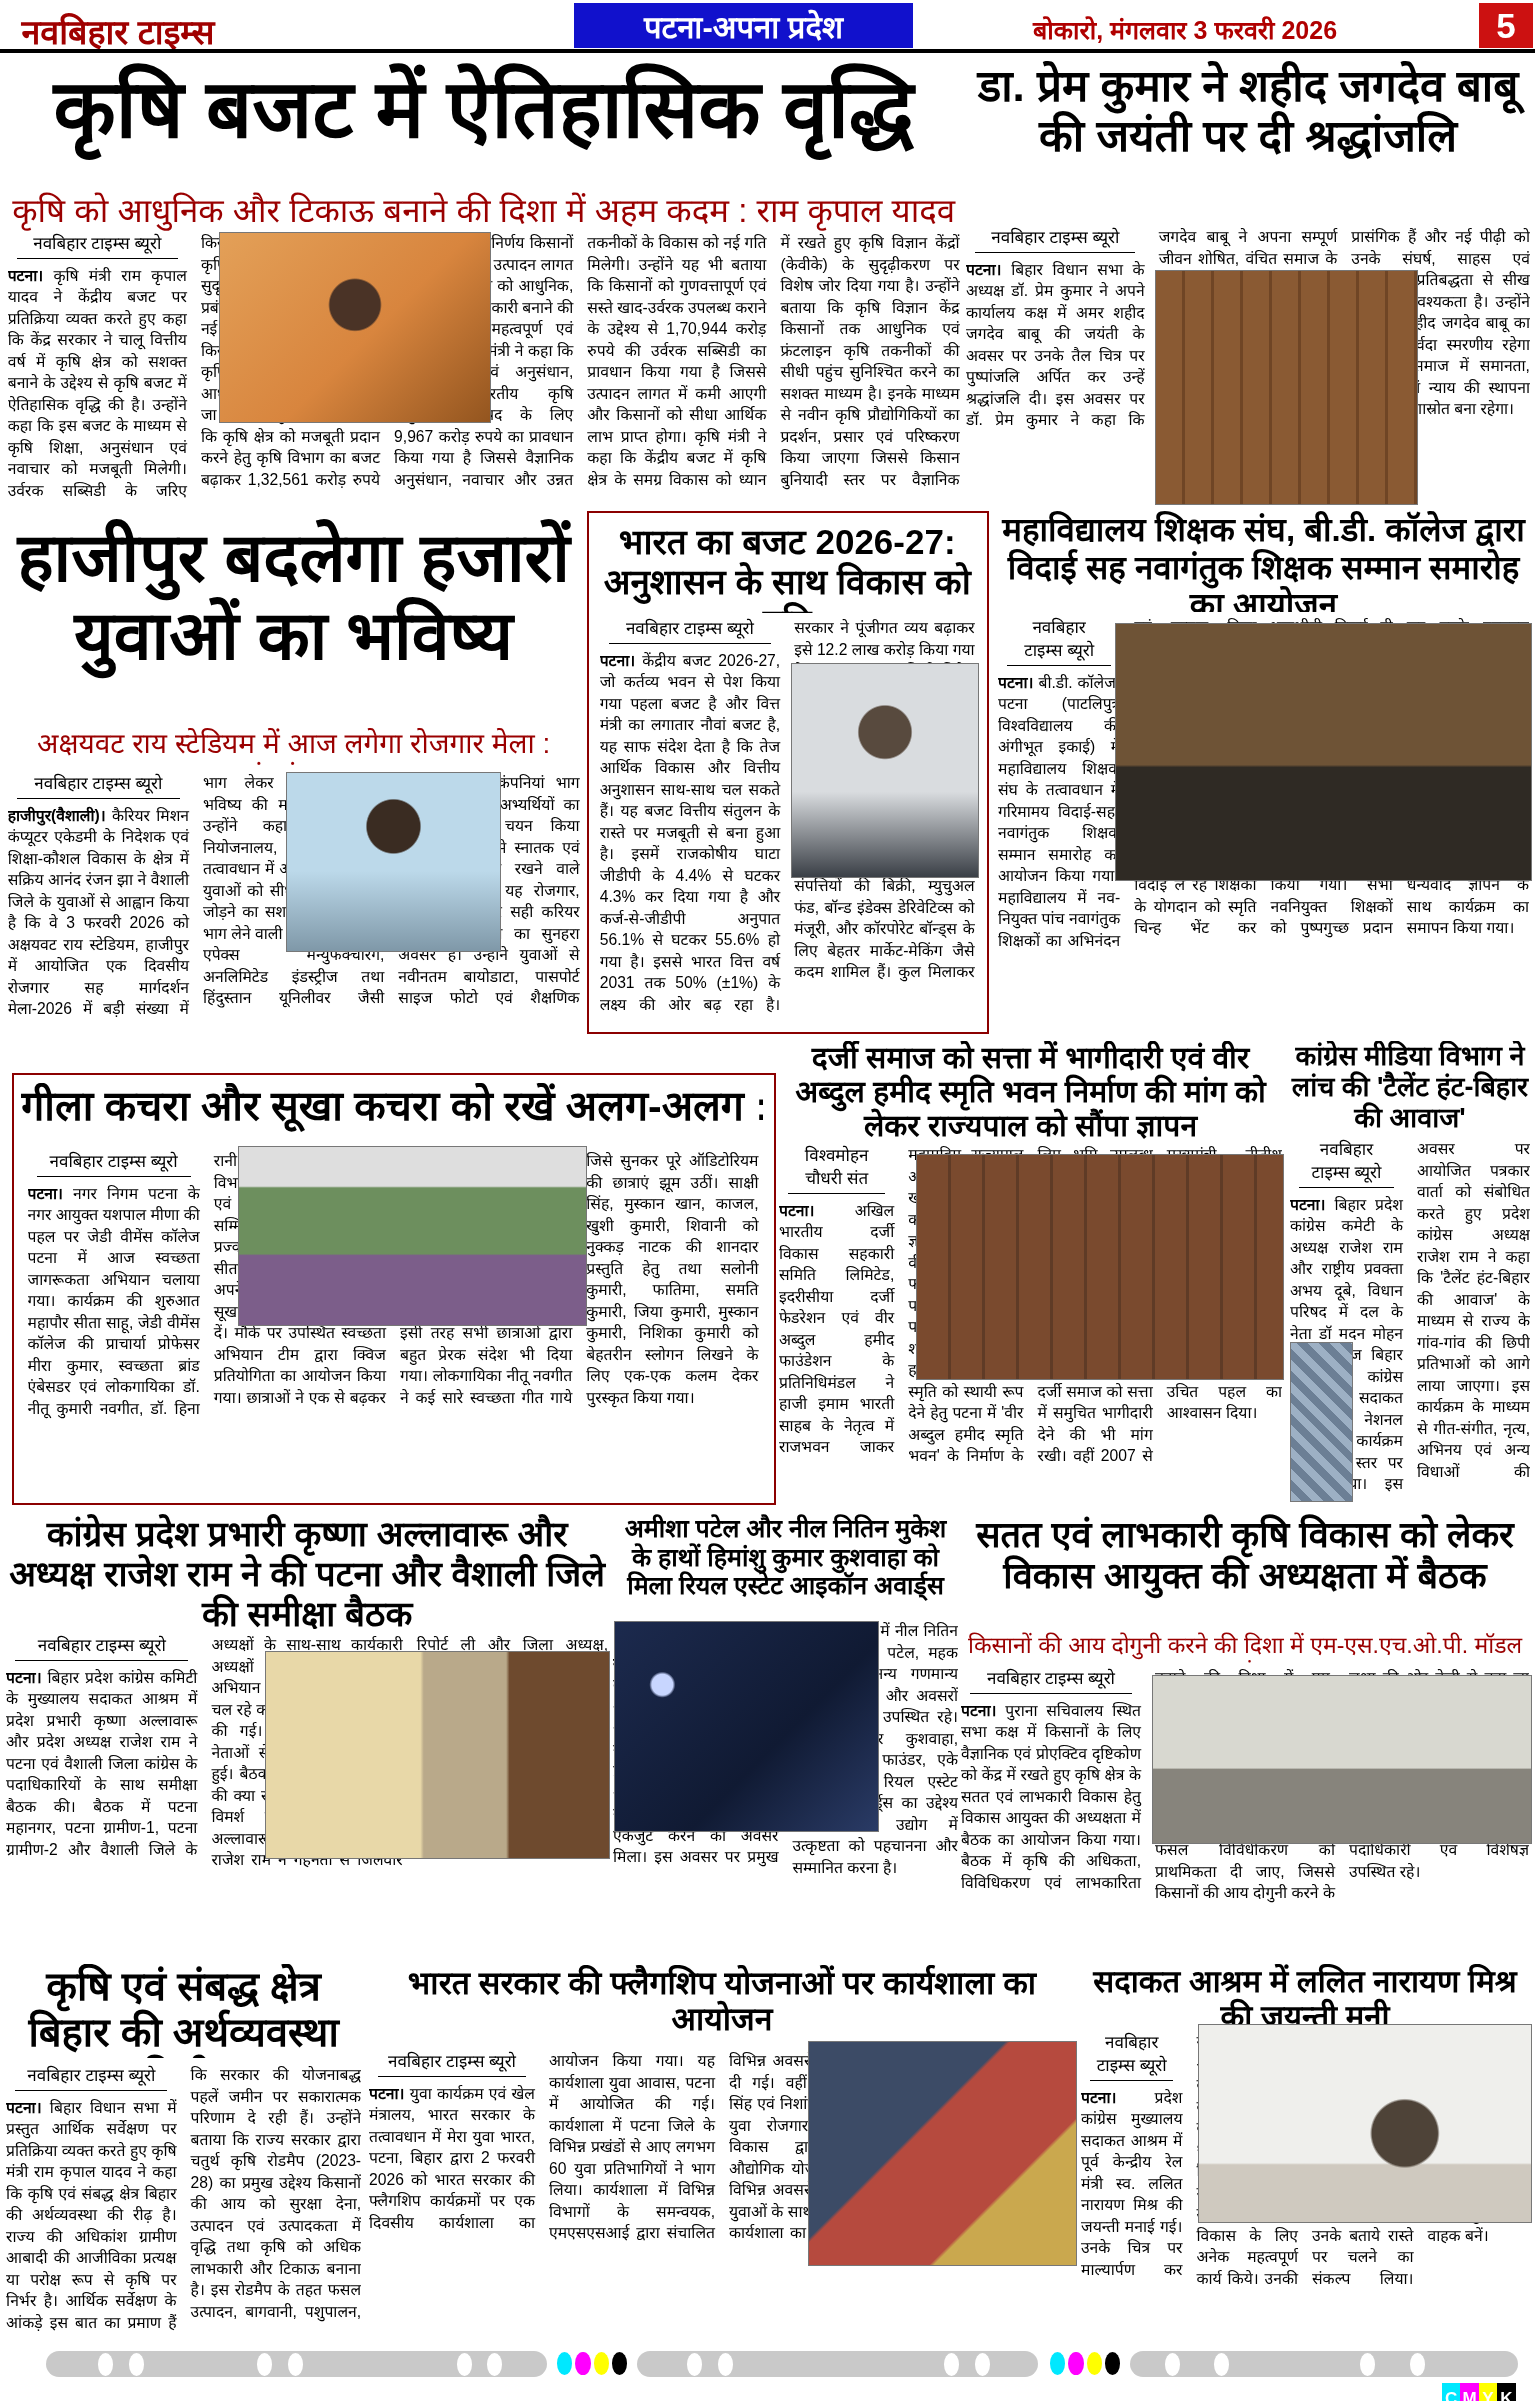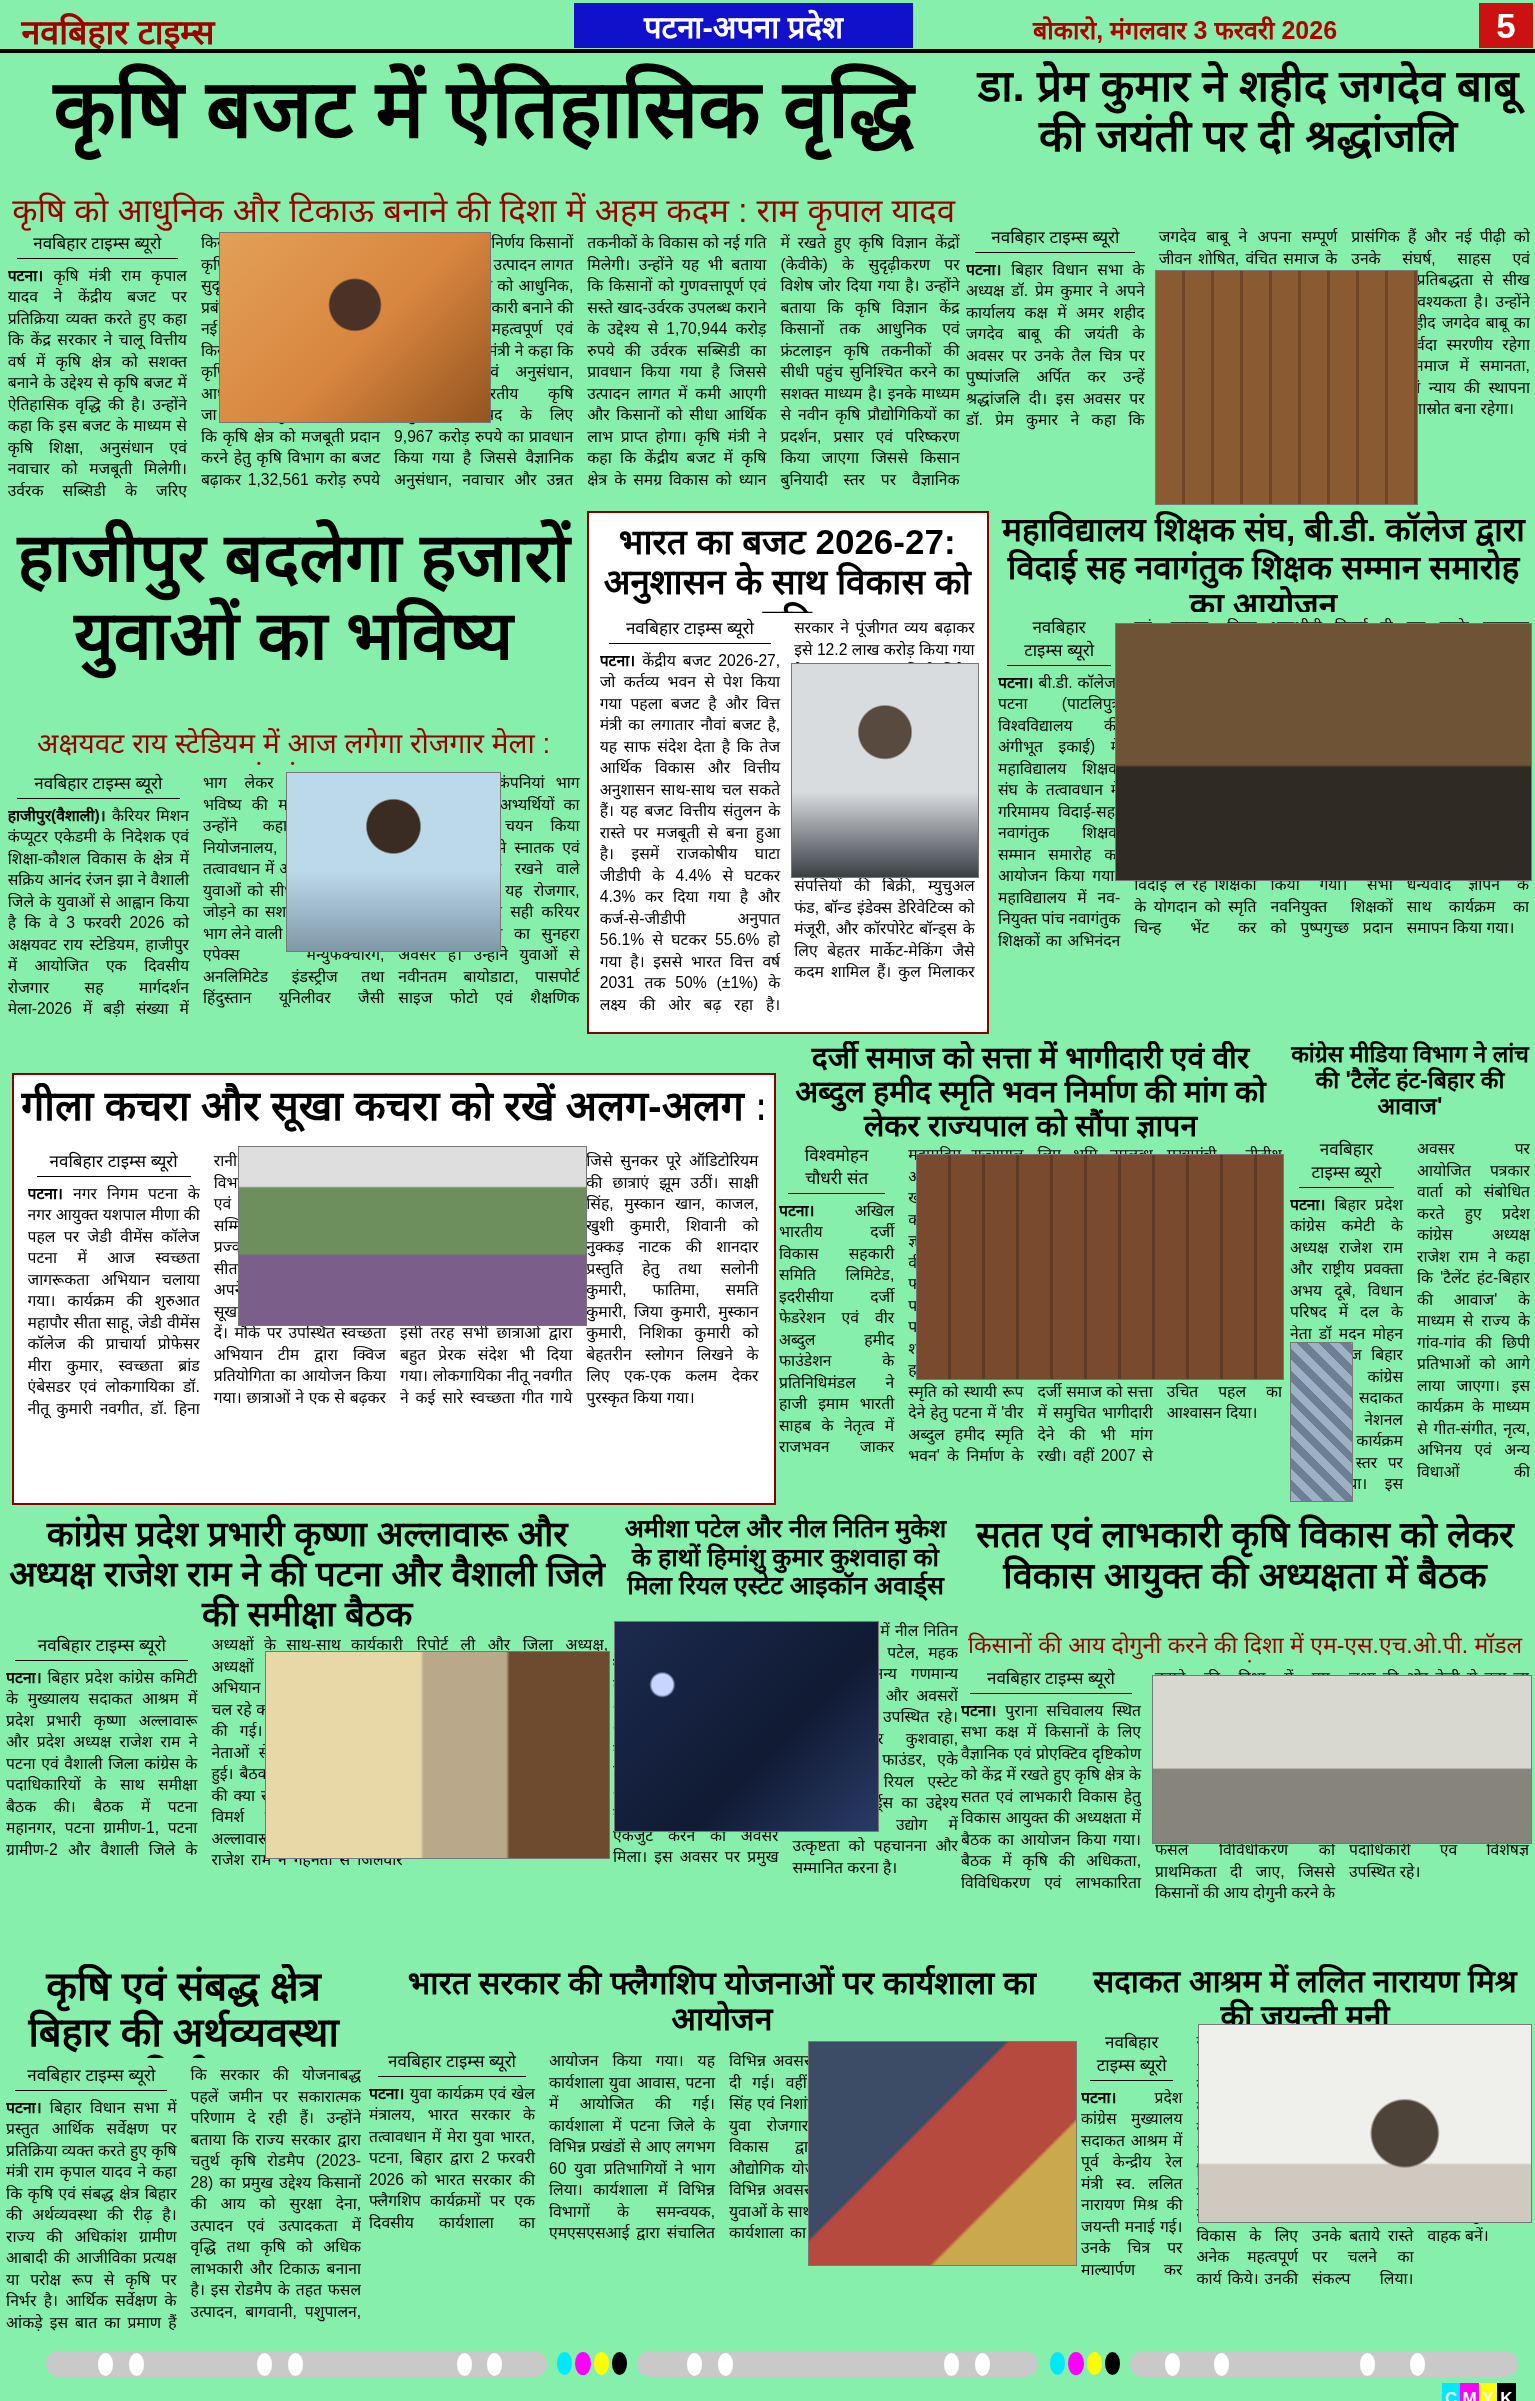--- a/index.html
+++ b/index.html
@@ -1,16 +1,16 @@
 <!DOCTYPE html>
 <html style="font-size:12.3px"><head>
 <meta charset="utf-8">
 <style>
   html,body{margin:0;padding:0;background:#e8e8e8;}
-  #paper{position:relative;width:1535px;height:2401px;background:#86efac;margin:0 auto;
+  #paper{position:relative;width:1535px;height:2401px;background:#ffffff;margin:0 auto;
          font-family:"Liberation Sans","DejaVu Sans",sans-serif;color:#000;overflow:hidden;}
   .abs{position:absolute;}
   .hl{font-weight:bold;color:#000;text-align:center;line-height:1.14;overflow:hidden;}
   .hl.nowrap{white-space:nowrap;}
   .sub{color:#9a0000;font-weight:normal;text-align:center;line-height:1.15;overflow:hidden;}
   .byline{display:block;font-weight:normal;text-align:center;font-size:17px;
           border-bottom:1.5px solid #000;padding:0 4.6px 2.3px 4.6px;margin:0 9.2px 6.1px 9.2px;}
   .bodytxt{font-size:15.7px;line-height:1.37;text-align:justify;overflow:hidden;column-gap:14px;}
   .c2{column-count:2}.c3{column-count:3}.c4{column-count:4}.c5{column-count:5}
   .dl{font-weight:bold;}
@@ -123,21 +123,21 @@
     <div class="abs hl" style="left:779px;top:1041px;width:503px;height:98px;font-size:30px;">दर्जी समाज को सत्ता में भागीदारी एवं वीर अब्दुल हमीद स्मृति भवन निर्माण की मांग को लेकर राज्यपाल को सौंपा ज्ञापन</div>
     <div class="abs bodytxt c4" style="left:779px;top:1144px;width:503px;height:358px;">
       <span class="byline">विश्वमोहन चौधरी संत</span>
       <b class="dl">पटना।</b>
       <span>अखिल भारतीय दर्जी विकास सहकारी समिति लिमिटेड, इदरीसीया दर्जी फेडरेशन एवं वीर अब्दुल हमीद फाउंडेशन के प्रतिनिधिमंडल ने हाजी इमाम भारती साहब के नेतृत्व में राजभवन जाकर महामहिम राज्यपाल आरिफ मोहम्मद खान से मुलाकात कर ज्ञापन सौंपा। ज्ञापन के माध्यम से वीर अब्दुल हमीद फाउंडेशन ने भारत-पाक युद्ध 1965 के परमवीर चक्र विजेता शहीद वीर अब्दुल हमीद की अमर स्मृति को स्थायी रूप देने हेतु पटना में 'वीर अब्दुल हमीद स्मृति भवन' के निर्माण के लिए भूमि उपलब्ध कराने की मांग की। फाउंडेशन ने अवगत कराया कि इस संबंध में बिहार सरकार के उच्चाधिकारियों को पूर्व में ही आवेदन दिए गए हैं किंतु अब तक कोई ठोस कार्रवाई नहीं हुई है। प्रतिनिधिमंडल ने दर्जी समाज को सत्ता में समुचित भागीदारी देने की भी मांग रखी। वहीं 2007 से मुख्यमंत्री नीतीश कुमार के द्वारा शहादत दिवस पर 10 सितंबर को आयोजित राजकीय समारोह की परंपरा का उल्लेख करते हुए इसे भव्य रूप देने का आग्रह किया गया। राज्यपाल ने प्रतिनिधिमंडल को उचित पहल का आश्वासन दिया।</span>
     </div>
     <div class="ph ph-g" style="left:916px;top:1154px;width:366px;height:224px;"></div>
   </div>
 
   <div>
-    <div class="abs hl" style="left:1290px;top:1041px;width:240px;height:92px;font-size:23px;">कांग्रेस मीडिया विभाग ने लांच की 'टैलेंट हंट-बिहार की आवाज'</div>
+    <div class="abs hl" style="left:1290px;top:1041px;width:240px;height:92px;font-size:27px;">कांग्रेस मीडिया विभाग ने लांच की 'टैलेंट हंट-बिहार की आवाज'</div>
     <div class="abs bodytxt c2" style="left:1290px;top:1138px;width:240px;height:364px;">
       <span class="byline">नवबिहार टाइम्स ब्यूरो</span>
       <b class="dl">पटना।</b>
       <span>बिहार प्रदेश कांग्रेस कमेटी के अध्यक्ष राजेश राम और राष्ट्रीय प्रवक्ता अभय दूबे, विधान परिषद में दल के नेता डॉ मदन मोहन झा ने आज बिहार प्रदेश कांग्रेस मुख्यालय सदाकत आश्रम में नेशनल टैलेंट हंट कार्यक्रम को राज्य स्तर पर लांच किया। इस अवसर पर आयोजित पत्रकार वार्ता को संबोधित करते हुए प्रदेश कांग्रेस अध्यक्ष राजेश राम ने कहा कि 'टैलेंट हंट-बिहार की आवाज' के माध्यम से राज्य के गांव-गांव की छिपी प्रतिभाओं को आगे लाया जाएगा। इस कार्यक्रम के माध्यम से गीत-संगीत, नृत्य, अभिनय एवं अन्य विधाओं की प्रतिभाओं का चयन कर उन्हें राष्ट्रीय मंच प्रदान किया जाएगा। इस अवसर पर कांग्रेस के अनेक वरिष्ठ नेता, मीडिया विभाग के पदाधिकारी एवं कार्यकर्ता उपस्थित थे।</span>
     </div>
     <div class="ph ph-h" style="left:1290px;top:1342px;width:61px;height:158px;"></div>
   </div>
 
   <div>
     <div class="abs hl" style="left:6.1px;top:1514px;width:602px;height:115px;font-size:35px;">कांग्रेस प्रदेश प्रभारी कृष्णा अल्लावारू और अध्यक्ष राजेश राम ने की पटना और वैशाली जिले की समीक्षा बैठक</div>

